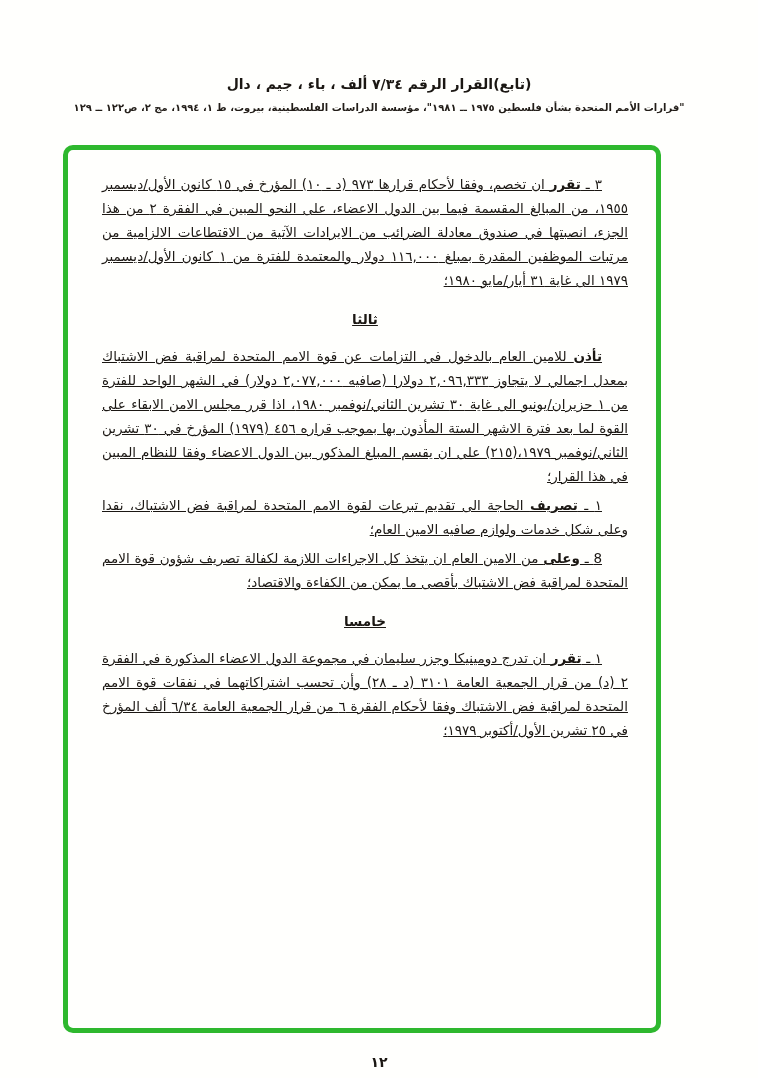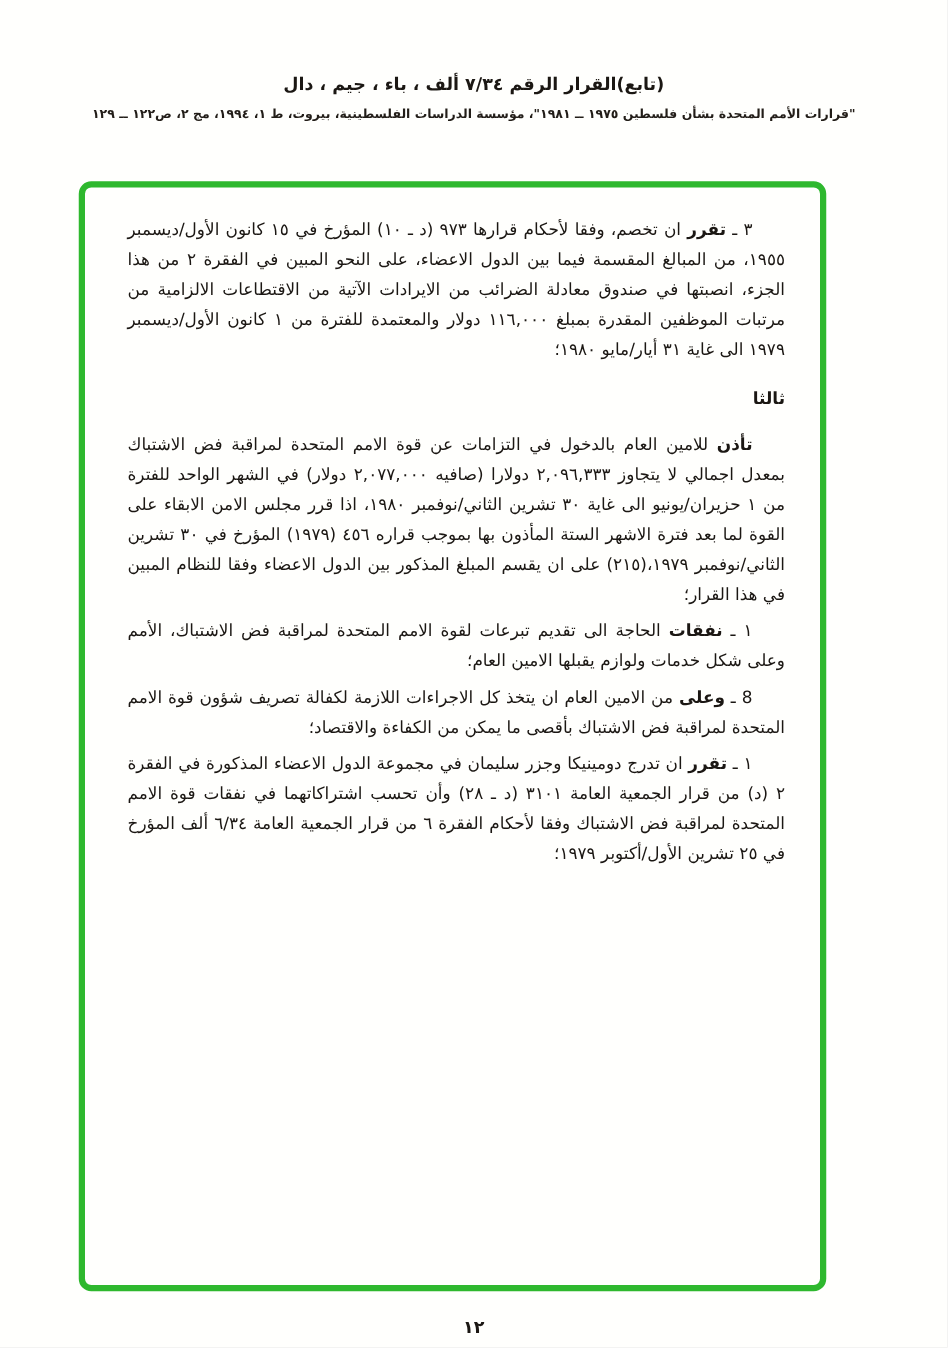--- a/index.html
+++ b/index.html
@@ -7,21 +7,21 @@
   body { font-family: "DejaVu Sans", sans-serif; }
   .page {
     position: relative;
     width: 758px;
     height: 1078px;
     margin: 0 auto;
     background: #fffffd;
     color: #1b1713;
     overflow: hidden;
   }
-  .header { text-align: center; padding-top: 60px; direction: rtl; }
+  .header { text-align: center; padding-top: 76px; direction: rtl; }
   .doc-title { font-size: 14px; font-weight: bold; letter-spacing: 0.2px; }
   .doc-source { font-size: 10px; font-weight: bold; margin-top: 10px; color: #221d18; }
   .green-box {
     position: absolute;
     left: 63px;
     top: 145px;
     width: 598px;
     height: 888px;
     border: 5px solid #2eb82e;
     border-radius: 10px;
@@ -31,21 +31,21 @@
     direction: rtl;
     text-align: justify;
     padding: 22px 28px 0 34px;
     font-size: 13.5px;
     line-height: 24px;
     color: #1b1713;
   }
   .para { text-indent: 26px; margin-bottom: 5px; }
   .kw { font-weight: bold; }
   .sec-heading {
-    text-align: right;
+    text-align: center;
     font-weight: bold;
     font-size: 13.5px;
     margin: 15px 0 13px;
     text-indent: 0;
   }
   .footnote-area {
     position: absolute;
     top: 760px;
     right: 28px;
     left: 34px;
@@ -66,34 +66,35 @@
 </head>
 <body>
 
 <div class="page" style="color: rgb(27, 23, 19);">
 
   <div class="header">
     <div class="doc-title">(تابع)القرار الرقم ٧/٣٤ ألف ، باء ، جيم ، دال</div>
     <div class="doc-source">"قرارات الأمم المتحدة بشأن فلسطين ١٩٧٥ ــ ١٩٨١"، مؤسسة الدراسات الفلسطينية، بيروت، ط ١، ١٩٩٤، مج ٢، ص١٢٢ ــ ١٢٩</div>
   </div>
 
-  <div class="green-box" style="border-color: rgb(46, 184, 46);">
+  <div class="green-box" style="border-color: rgb(46, 184, 46); text-decoration: underline;">
     <div class="content">
 
       <p class="para"><span>٣ ـ </span><span class="kw">تقرر</span><span> ان تخصم، وفقا لأحكام قرارها ٩٧٣ (د ـ ١٠) المؤرخ في ١٥ كانون الأول/ديسمبر ١٩٥٥، من المبالغ المقسمة فيما بين الدول الاعضاء، على النحو المبين في الفقرة ٢ من هذا الجزء، انصبتها في صندوق معادلة الضرائب من الايرادات الآتية من الاقتطاعات الالزامية من مرتبات الموظفين المقدرة بمبلغ ١١٦,٠٠٠ دولار والمعتمدة للفترة من ١ كانون الأول/ديسمبر ١٩٧٩ الى غاية ٣١ أيار/مايو ١٩٨٠؛</span></p>
 
       <div class="sec-heading">ثالثا</div>
 
       <p class="para"><span></span><span class="kw">تأذن</span><span> للامين العام بالدخول في التزامات عن قوة الامم المتحدة لمراقبة فض الاشتباك بمعدل اجمالي لا يتجاوز ٢,٠٩٦,٣٣٣ دولارا (صافيه ٢,٠٧٧,٠٠٠ دولار) في الشهر الواحد للفترة من ١ حزيران/يونيو الى غاية ٣٠ تشرين الثاني/نوفمبر ١٩٨٠، اذا قرر مجلس الامن الابقاء على القوة لما بعد فترة الاشهر الستة المأذون بها بموجب قراره ٤٥٦ (١٩٧٩) المؤرخ في ٣٠ تشرين الثاني/نوفمبر ١٩٧٩،(٢١٥) على ان يقسم المبلغ المذكور بين الدول الاعضاء وفقا للنظام المبين في هذا القرار؛</span></p>
 
 
-      <p class="para"><span>١ ـ </span><span class="kw">نفقات</span><span> الحاجة الى تقديم تبرعات لقوة الامم المتحدة لمراقبة فض الاشتباك، الأمم وعلى شكل خدمات ولوازم يقبلها الامين العام؛</span></p>
+      <p class="para"><span>١ ـ </span><span class="kw">تصريف</span><span> الحاجة الى تقديم تبرعات لقوة الامم المتحدة لمراقبة فض الاشتباك، نقدا وعلى شكل خدمات ولوازم صافيه الامين العام؛</span></p>
 
       <p class="para"><span>8 ـ </span><span class="kw">وعلى</span><span> من الامين العام ان يتخذ كل الاجراءات اللازمة لكفالة تصريف شؤون قوة الامم المتحدة لمراقبة فض الاشتباك بأقصى ما يمكن من الكفاءة والاقتصاد؛</span></p>
 
+      <div class="sec-heading">خامسا</div>
 
       <p class="para"><span>١ ـ </span><span class="kw">تقرر</span><span> ان تدرج دومينيكا وجزر سليمان في مجموعة الدول الاعضاء المذكورة في الفقرة ٢ (د) من قرار الجمعية العامة ٣١٠١ (د ـ ٢٨) وأن تحسب اشتراكاتهما في نفقات قوة الامم المتحدة لمراقبة فض الاشتباك وفقا لأحكام الفقرة ٦ من قرار الجمعية العامة ٦/٣٤ ألف المؤرخ في ٢٥ تشرين الأول/أكتوبر ١٩٧٩؛</span></p>
 
     </div>
 
   </div>
 
   <div class="page-number">١٢</div>
 
 </div>

